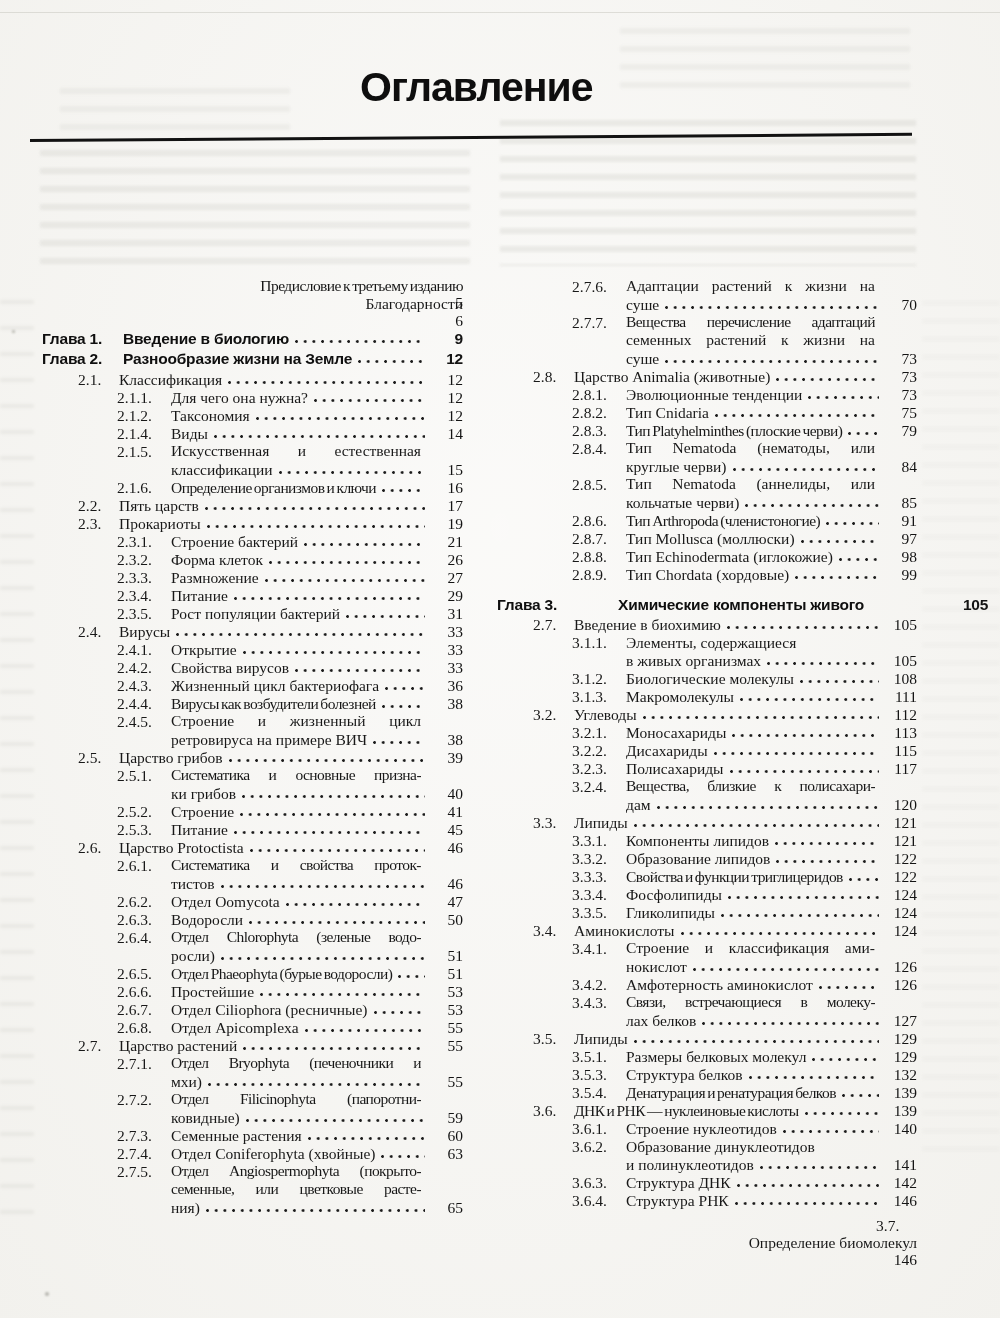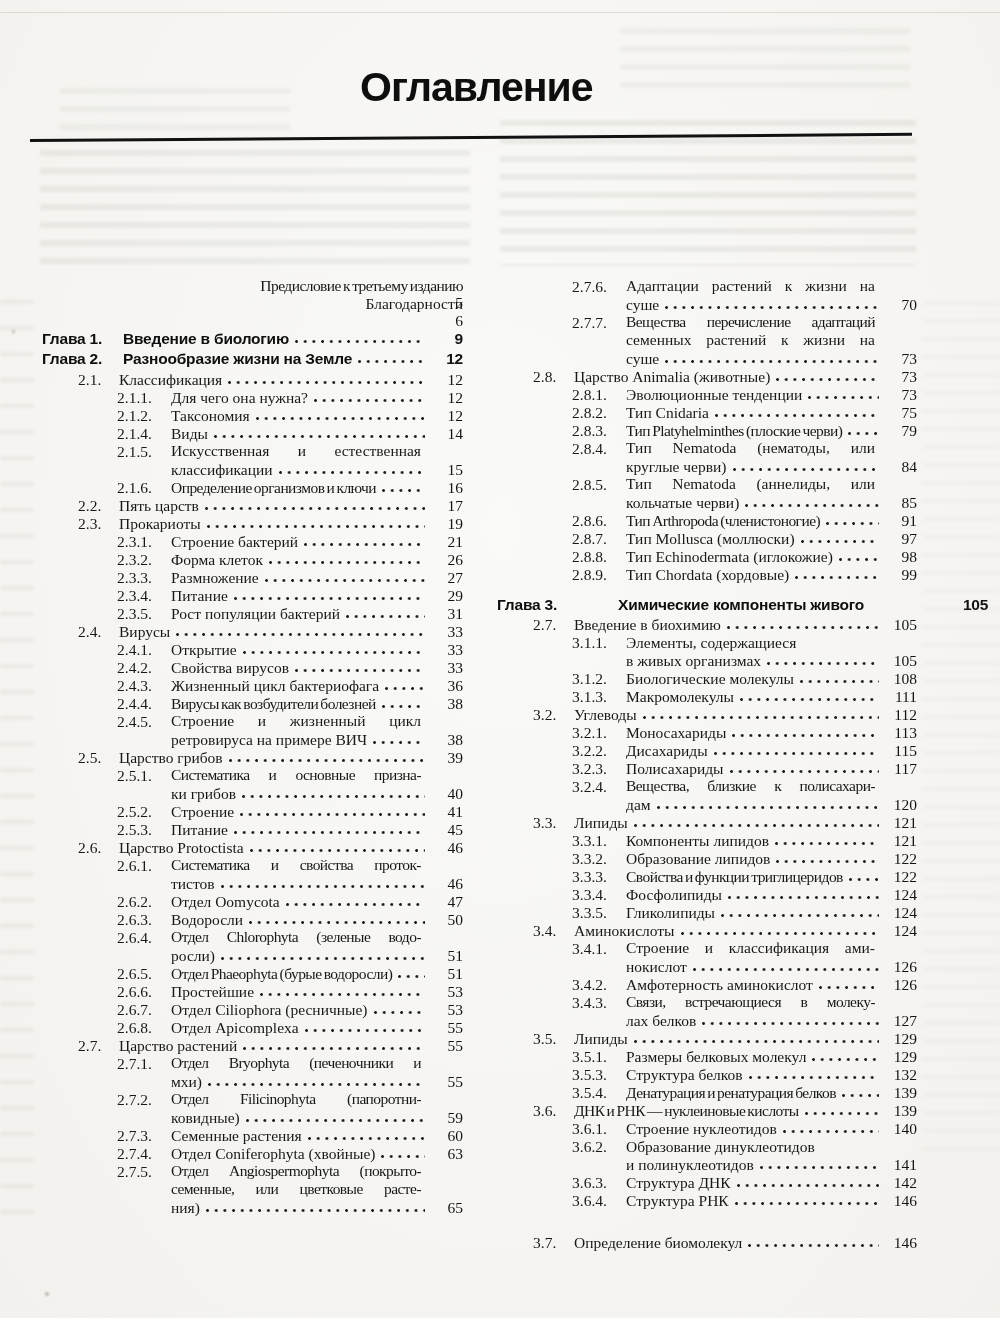--- a/index.html
+++ b/index.html
@@ -654,20 +654,20 @@
         <span class="txt">Структура ДНК</span>
         <span class="dots"></span>
         <span class="page-num">142</span>
       </div>
       <div class="r k-subsection">
         <span class="num">3.6.4.</span>
         <span class="txt">Структура РНК</span>
         <span class="dots"></span>
         <span class="page-num">146</span>
       </div>
-      <div class="r k-section" style="margin-top: 24px;">
+      <div class="r k-section" style="margin-top: 8px; flex-direction: column;">
         <span class="num">3.7.</span>
         <span class="txt">Определение биомолекул</span>
         <span class="dots"></span>
         <span class="page-num">146</span>
       </div>
     </div>
 </div>
 
 </body></html>

